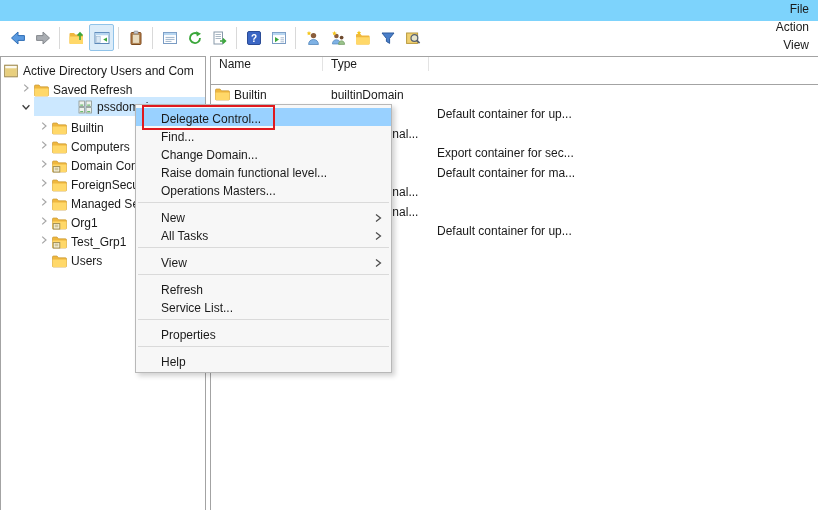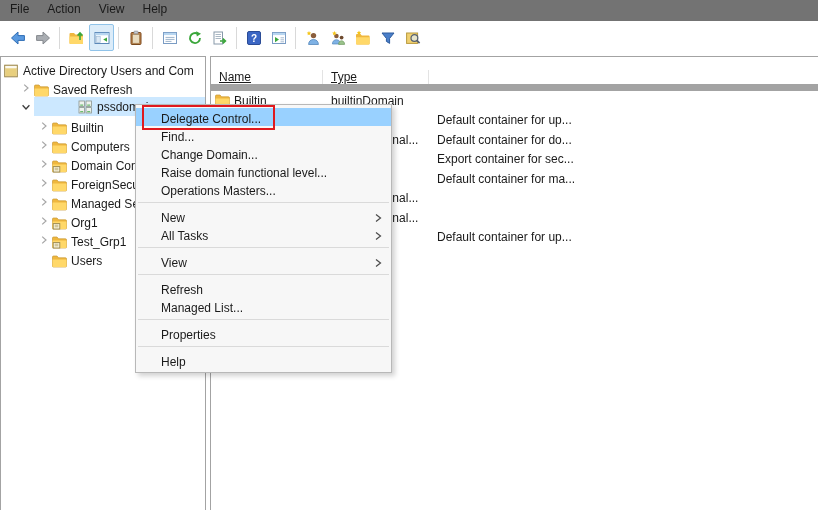--- a/index.html
+++ b/index.html
@@ -1,20 +1,20 @@
 <!DOCTYPE html>
 <html><head>
 <meta charset="utf-8">
 <style>
   html,body{margin:0;padding:0;background:#fff;}
   .app{position:relative;width:818px;height:510px;background:#fff;overflow:hidden;
        font-family:"Liberation Sans",sans-serif;font-size:12px;color:#1a1a1a;}
 
   
-  .menubar{height:21px;display:flex;align-items:flex-start;padding-left:1px;background:#737373;}
+  .menubar{height:21px;display:flex;align-items:flex-end;padding-left:1px;background:#7dd3fc;flex-direction:column;}
   .mitem{padding:2px 9px;cursor:default;}
 
   
   .toolbar{height:33px;display:flex;align-items:center;padding-left:5px;background:#fff;}
   .tbtn{width:23px;height:25px;display:flex;align-items:center;justify-content:center;
         border:1px solid transparent;border-radius:2px;flex:none;}
   .tbtn.active{background:#dcecf9;border-color:#90c3e9;}
   .tsep{width:1px;height:22px;background:#d9d9d9;margin:0 4px;flex:none;}
 
   
@@ -26,21 +26,21 @@
 
   
   .tree{padding-top:2px;}
   .trow{height:19px;display:flex;align-items:flex-end;white-space:nowrap;cursor:default;}
   .lvl0{padding-left:3px}.lvl1{padding-left:16px}.lvl2{padding-left:34px}
   .chev{width:17px;height:19px;display:inline-flex;align-items:center;justify-content:center;flex:none;}
   .ticon{width:15px;margin-right:4px;flex:none;display:inline-flex;}
   .selwrap{display:flex;align-items:center;height:100%;flex:1;background:#cce8ff;padding-left:44px;}
 
   
-  .lheader{height:27px;display:flex;align-items:flex-end;border-bottom:7px solid #a3a3a3;text-decoration:underline;}
+  .lheader{height:27px;display:flex;align-items:flex-start;border-bottom:1px solid #a3a3a3;}
   .hcell{display:flex;align-items:center;padding-left:8px;border-right:1px solid #e3e3e3;
          box-sizing:border-box;white-space:nowrap;cursor:default;}
   .hc-name{width:112px}.hc-type{width:106px}.hc-desc{width:152px}.hc-fill{flex:1;border-right:none}
   .lrow{height:19.5px;display:flex;align-items:center;white-space:nowrap;}
   .c-name{width:112px;display:flex;align-items:center;padding-left:4px;box-sizing:border-box;overflow:hidden;}
   .c-name .ticon{margin-right:4px;}
   .c-type{width:106px;padding-left:8px;box-sizing:border-box;overflow:hidden;}
   .c-desc{width:152px;padding-left:8px;box-sizing:border-box;overflow:hidden;}
 
   
@@ -397,21 +397,20 @@
       <span class="c-name">
           <span class="ticon">
             <svg width="15" height="13" viewBox="0 0 15 13">
               <path d="M.5 2 Q.5 1 1.5 1 H5 l1.6 1.8 H13.5 q1 0 1 1 V11 q0 1-1 1 H1.5 q-1 0-1-1 Z" fill="#efb73e" stroke="#c89a36" stroke-width=".7"></path>
               <path d="M.5 4.4 H14.5 V11 q0 1-1 1 H1.5 q-1 0-1-1 Z" fill="#ffd869"></path>
             </svg>
           </span>
           <span>Domain Controllers</span>
         </span>
       <span class="c-type">Organizational...</span>
-      <span class="c-desc">Default container for do...</span>
     </div>
 
     <div class="lrow">
       <span class="c-name">
           <span class="ticon">
             <svg width="15" height="13" viewBox="0 0 15 13">
               <path d="M.5 2 Q.5 1 1.5 1 H5 l1.6 1.8 H13.5 q1 0 1 1 V11 q0 1-1 1 H1.5 q-1 0-1-1 Z" fill="#efb73e" stroke="#c89a36" stroke-width=".7"></path>
               <path d="M.5 4.4 H14.5 V11 q0 1-1 1 H1.5 q-1 0-1-1 Z" fill="#ffd869"></path>
             </svg>
           </span>
@@ -496,21 +495,21 @@
           </svg>
         </span></div>
     <div class="msep"></div>
     <div class="mi"><span>View</span><span class="subarrow">
           <svg width="10" height="12" viewBox="0 0 10 12">
             <path d="M3 2.5 L7.5 6 3 9.5" fill="none" stroke="#4a4a4a" stroke-width="1.2"></path>
           </svg>
         </span></div>
     <div class="msep"></div>
     <div class="mi">Refresh</div>
-    <div class="mi">Managed List...</div>
+    <div class="mi">Service List...</div>
     <div class="msep"></div>
     <div class="mi">Properties</div>
     <div class="msep"></div>
     <div class="mi">Help</div>
   </div>
 
   <div class="redbox"></div>
 
 </div>
 

